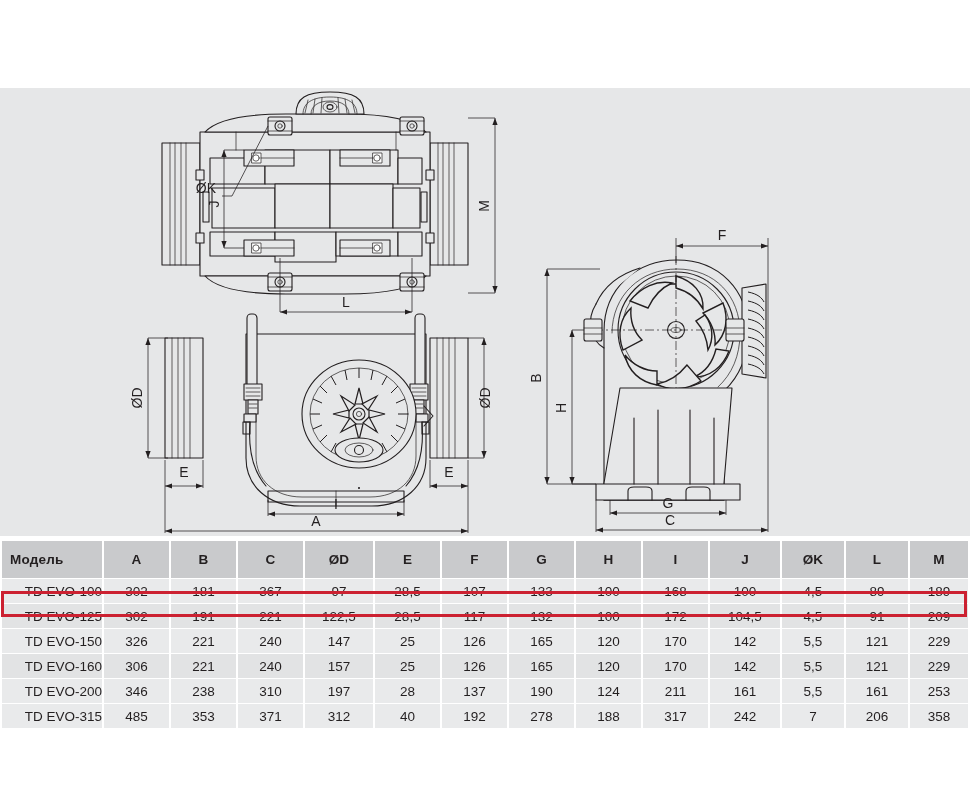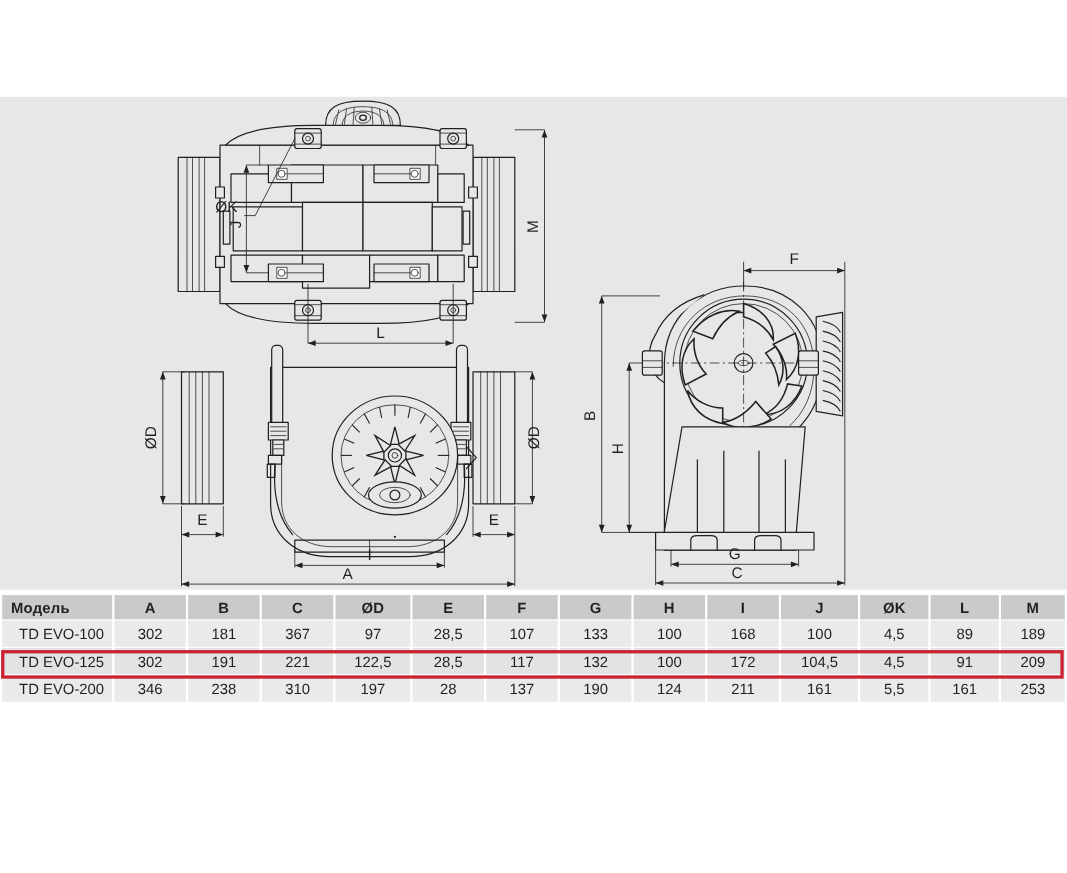--- a/index.html
+++ b/index.html
@@ -32,34 +32,34 @@
     border-collapse:separate;border-spacing:2px 1px;
     width:970px;
     font-size:13.5px;
     color:#231f20;
     table-layout:fixed;
   }
   table.dimtable th{
     background:#c9cacc;
     font-weight:bold;
     font-size:13.5px;
-    height:22px;
+    height:37px;
     text-align:center;
     padding:0;
     letter-spacing:0.2px;
   }
   table.dimtable th.model-h{ text-align:left; padding-left:8px;}
   table.dimtable td{
     height:24px;
     text-align:center;
     padding:0;
     background:#e9eaeb;
   }
   table.dimtable tr.alt td{ background:#e2e3e4;}
-  table.dimtable td.model-c{ text-align:center; padding-left:8px;margin-left:16px;}
+  table.dimtable td.model-c{ text-align:right; padding-left:8px;margin-left:16px;}
   tr.highlight-row{ position:relative;}
   tr.highlight-row td{ background:#e9eaeb;}
   #highlight-box{
     position:absolute;
     left:1px;
     width:966px;
     height:25px;
     border:3px solid #cc2131;
     box-sizing:border-box;
     pointer-events:none;
@@ -572,31 +572,79 @@
           <td>117</td>
           <td>132</td>
           <td>100</td>
           <td>172</td>
           <td>104,5</td>
           <td>4,5</td>
           <td>91</td>
           <td>209</td>
         </tr>
         <tr>
+          <td class="model-c">TD EVO-150</td>
+          <td>326</td>
+          <td>221</td>
+          <td>240</td>
+          <td>147</td>
+          <td>25</td>
+          <td>126</td>
+          <td>165</td>
+          <td>120</td>
+          <td>170</td>
+          <td>142</td>
+          <td>5,5</td>
+          <td>121</td>
+          <td>229</td>
+        </tr>
+        <tr class="alt">
+          <td class="model-c">TD EVO-160</td>
+          <td>306</td>
+          <td>221</td>
+          <td>240</td>
+          <td>157</td>
+          <td>25</td>
+          <td>126</td>
+          <td>165</td>
+          <td>120</td>
+          <td>170</td>
+          <td>142</td>
+          <td>5,5</td>
+          <td>121</td>
+          <td>229</td>
+        </tr>
+        <tr>
           <td class="model-c">TD EVO-200</td>
           <td>346</td>
           <td>238</td>
           <td>310</td>
           <td>197</td>
           <td>28</td>
           <td>137</td>
           <td>190</td>
           <td>124</td>
           <td>211</td>
           <td>161</td>
           <td>5,5</td>
           <td>161</td>
           <td>253</td>
         </tr>
+        <tr>
+          <td class="model-c">TD EVO-315</td>
+          <td>485</td>
+          <td>353</td>
+          <td>371</td>
+          <td>312</td>
+          <td>40</td>
+          <td>192</td>
+          <td>278</td>
+          <td>188</td>
+          <td>317</td>
+          <td>242</td>
+          <td>7</td>
+          <td>206</td>
+          <td>358</td>
+        </tr>
       </tbody>
   </table>
   <div id="highlight-box" style="top: 51px; height: 26px; border-color: rgb(204, 33, 49);"></div>
 </div>
 
 </body></html>

